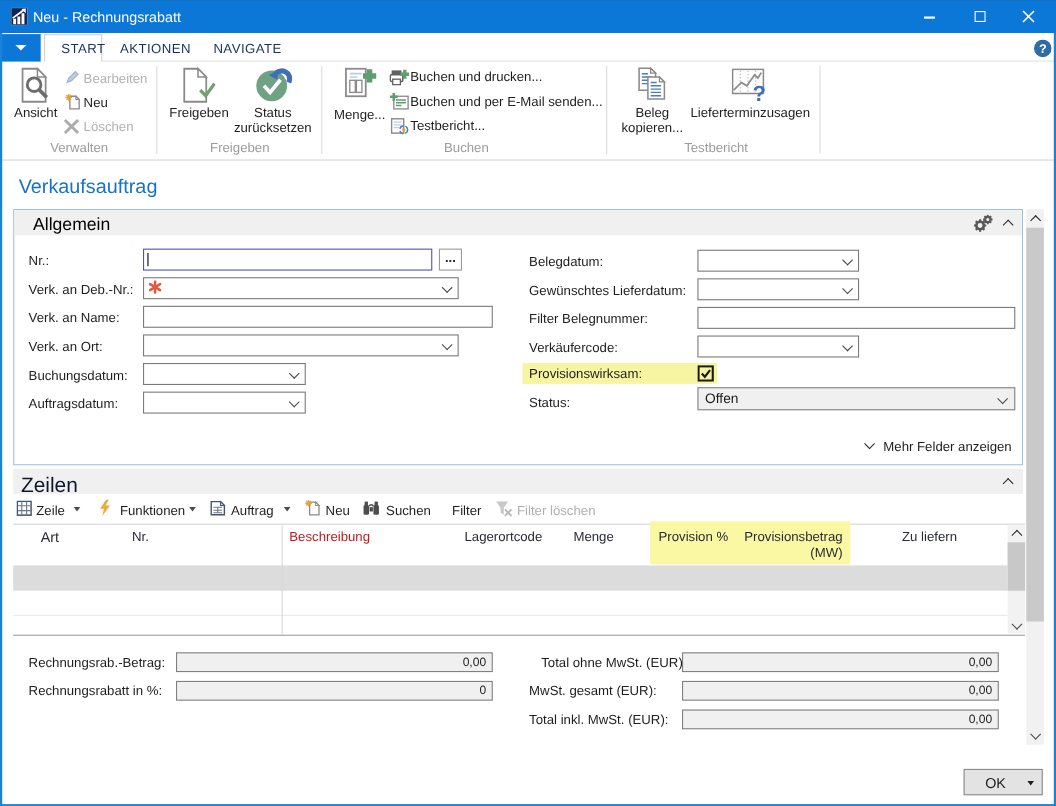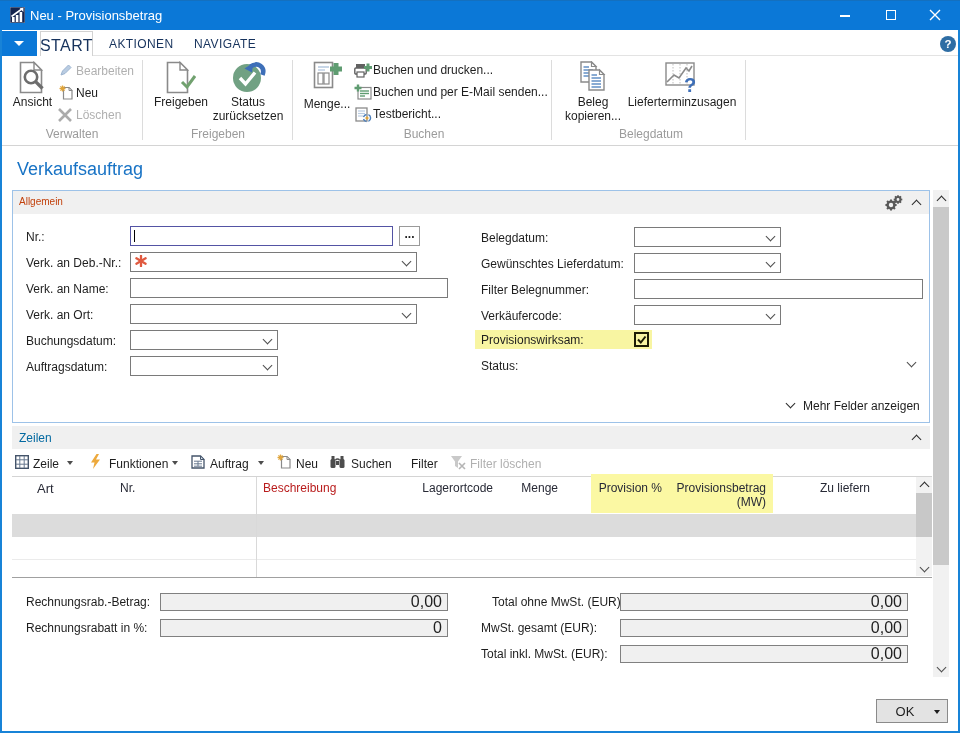--- a/index.html
+++ b/index.html
@@ -2,65 +2,65 @@
 <html><head>
 <meta charset="utf-8">
 <style>
 html,body{margin:0;padding:0}
 body{width:960px;height:733px;overflow:hidden;font-family:"Liberation Sans",sans-serif;-webkit-font-smoothing:antialiased}
 #win{position:relative;width:960px;height:733px;background:#fff;overflow:hidden}
 .abs{position:absolute}
 .lab{position:absolute;font-size:12px;color:#1e1e1e;white-space:nowrap;line-height:14px}
 .glab{position:absolute;font-size:12px;color:#9b9b9b;white-space:nowrap}
 .in{position:absolute;background:#fff;border:1px solid #7a7a7a;box-sizing:border-box}
-.dis{position:absolute;background:#f0f0f0;border:1px solid #808080;box-sizing:border-box;font-size:16px;color:#1e1e1e;text-align:right;line-height:16px;padding-right:5px}
+.dis{position:absolute;background:#f0f0f0;border:1px solid #808080;box-sizing:border-box;font-size:11px;color:#1e1e1e;text-align:right;line-height:16px;padding-right:5px}
 .cd{position:absolute;width:6px;height:6px;border-right:1.3px solid #4d4d4d;border-bottom:1.3px solid #4d4d4d;transform:rotate(45deg)}
 .cu{position:absolute;width:6px;height:6px;border-right:1.6px solid #2b2b2b;border-bottom:1.6px solid #2b2b2b;transform:rotate(-135deg)}
 .tri{position:absolute;width:0;height:0;border-left:4px solid transparent;border-right:4px solid transparent;border-top:4px solid #4d4d4d}
 .vsep{position:absolute;width:1px;background:#dcdcdc;top:60px;height:80px}
 </style>
 </head>
 <body>
 <div id="win">
 
 <div class="abs" style="left:0;top:0;width:960px;height:30px;background:#0b78d7"></div>
 <div class="abs" style="left:0;top:0;width:960px;height:1px;background:#1470bf"></div>
 <svg class="abs" style="left:10px;top:7px" width="15" height="16" viewBox="0 0 15 16">
 <rect x="0" y="0" width="15" height="16" fill="#14244e"></rect>
 <rect x="0" y="0" width="15" height="16" fill="none" stroke="#dce6f2" stroke-width="1" opacity="0.55"></rect>
 <rect x="2" y="10" width="2.6" height="5" fill="#fff"></rect>
 <rect x="5.8" y="8" width="2.6" height="7" fill="#fff"></rect>
 <rect x="9.6" y="5" width="2.6" height="10" fill="#fff"></rect>
 <polyline points="1.5,9.5 7,5.5 12,1.8" fill="none" stroke="#fff" stroke-width="1.6"></polyline>
 <polygon points="13.4,0.8 13.4,5 9.6,1.2" fill="#fff"></polygon>
 </svg>
-<div class="abs" style="left:30px;top:8px;font-size:13px;color:#fff">Neu - Provisionsbetrag</div>
+<div class="abs" style="left:30px;top:8px;font-size:13px;color:#fff">Neu - Rechnungsrabatt</div>
 <div class="abs" style="left:840px;top:15px;width:10px;height:1.5px;background:#fff"></div>
 <div class="abs" style="left:886px;top:10px;width:8px;height:8px;border:1.5px solid #fff"></div>
 <svg class="abs" style="left:929px;top:9px" width="12" height="12" viewBox="0 0 12 12">
       <path d="M1 1 L11 11 M11 1 L1 11" stroke="#fff" stroke-width="1.4"></path>
     </svg>
 
 <div class="abs" style="left:93px;top:55px;width:867px;height:1px;background:#e3e3e3"></div>
 <div class="abs" style="left:0;top:31px;width:37px;height:25px;background:#0b78d7"></div>
 <div class="abs" style="left:14px;top:41px;width:0;height:0;border-left:5px solid transparent;border-right:5px solid transparent;border-top:5px solid #fff"></div>
 <div class="abs" style="left:40px;top:31px;width:53px;height:25px;background:#fff;border:1px solid #d2d2d2;border-bottom:none;box-sizing:border-box"></div>
-<div class="abs" style="left:40px;top:37px;width:56px;text-align:left;font-size:16px;letter-spacing:.4px;color:#16325c">START</div>
+<div class="abs" style="left:40px;top:37px;width:56px;text-align:right;font-size:12px;letter-spacing:.4px;color:#16325c">START</div>
 <div class="abs" style="left:109px;top:37px;font-size:12px;letter-spacing:.4px;color:#16325c">AKTIONEN</div>
 <div class="abs" style="left:194px;top:37px;font-size:12px;letter-spacing:.4px;color:#16325c">NAVIGATE</div>
 
 <div class="abs" style="left:0;top:145px;width:960px;height:1px;background:#d4d4d4"></div>
 <div class="vsep" style="left:142px"></div>
 <div class="vsep" style="left:292px"></div>
 <div class="vsep" style="left:551px"></div>
 <div class="vsep" style="left:745px"></div>
 <div class="glab" style="left:37px;top:127px;width:70px;text-align:center">Verwalten</div>
 <div class="glab" style="left:183px;top:127px;width:70px;text-align:center">Freigeben</div>
 <div class="glab" style="left:389px;top:127px;width:70px;text-align:center">Buchen</div>
-<div class="glab" style="left:616px;top:127px;width:70px;text-align:center">Belegdatum</div>
+<div class="glab" style="left:616px;top:127px;width:70px;text-align:center">Testbericht</div>
 
 <svg class="abs" style="left:19px;top:61px" width="28" height="33" viewBox="0 0 28 33">
 <path d="M1.5 1.5 H15 L22.5 9 V31.5 H1.5 Z" fill="#fff" stroke="#8a8a8a" stroke-width="1.6"></path>
 <path d="M15 1.5 L15 9 L22.5 9 Z" fill="#fff" stroke="#8a8a8a" stroke-width="1.4"></path>
 <circle cx="12" cy="16" r="6.2" fill="#fff" stroke="#6d6d6d" stroke-width="2.6"></circle>
 <line x1="16.6" y1="20.6" x2="23.5" y2="27.5" stroke="#6d6d6d" stroke-width="3.4"></line>
 </svg>
 <div class="abs" style="left:6px;top:95px;width:53px;text-align:center;font-size:12px;color:#1e1e1e">Ansicht</div>
 
 <svg class="abs" style="left:59px;top:64px" width="13" height="13" viewBox="0 0 13 13">
@@ -174,21 +174,21 @@
 
 <svg class="abs" style="left:940px;top:36px" width="16" height="16" viewBox="0 0 16 16">
       <circle cx="8" cy="8" r="8" fill="#2e6da4"></circle>
       <text x="8" y="12" font-family="Liberation Sans" font-size="11.5" font-weight="bold" fill="#fff" text-anchor="middle">?</text>
     </svg>
 
 <div class="abs" style="left:17px;top:159px;font-size:18px;color:#1873c5">Verkaufsauftrag</div>
 
 <div class="abs" style="left:12px;top:190px;width:918px;height:233px;border:1px solid #9dc2e8;box-sizing:border-box"></div>
 <div class="abs" style="left:13px;top:191px;width:916px;height:23px;background:#f0f0f0"></div>
-<div class="abs" style="left:19px;top:196px;font-size:10px;color:#c2410c">Allgemein</div>
+<div class="abs" style="left:30px;top:196px;font-size:16px;color:#000000">Allgemein</div>
 <svg class="abs" style="left:885px;top:195px" width="18" height="16" viewBox="0 0 18 16">
 <circle cx="6" cy="10" r="3.4" fill="none" stroke="#595959" stroke-width="2.4"></circle>
 <g stroke="#595959" stroke-width="2">
 <line x1="9.5" y1="10" x2="11.6" y2="10"></line>
         <line x1="8.47" y1="12.47" x2="9.96" y2="13.96"></line>
         <line x1="6" y1="13.5" x2="6" y2="15.6"></line>
         <line x1="3.53" y1="12.47" x2="2.04" y2="13.96"></line>
         <line x1="2.5" y1="10" x2="0.4" y2="10"></line>
         <line x1="3.53" y1="7.53" x2="2.04" y2="6.04"></line>
         <line x1="6" y1="6.5" x2="6" y2="4.4"></line>
@@ -247,27 +247,28 @@
 <div class="cd" style="left:767px;top:233px"></div>
 <div class="in" style="left:634px;top:253px;width:147px;height:20px"></div>
 <div class="cd" style="left:767px;top:259px"></div>
 <div class="in" style="left:634px;top:279px;width:289px;height:20px"></div>
 <div class="in" style="left:634px;top:305px;width:147px;height:20px"></div>
 <div class="cd" style="left:767px;top:311px"></div>
 <svg class="abs" style="left:634px;top:332px" width="15" height="15" viewBox="0 0 15 15">
 <rect x="1" y="1" width="13" height="13" fill="none" stroke="#1c1c04" stroke-width="2"></rect>
 <path d="M4 7.5 L6.8 10.5 L11.5 4.5" fill="none" stroke="#1c1c04" stroke-width="2"></path>
 </svg>
+<div class="dis" style="left:634px;top:352px;width:289px;height:21px;text-align:left;padding-left:6px;line-height:19px;font-size:12.5px">Offen</div>
 <div class="cd" style="left:908px;top:359px"></div>
 
 <div class="cd" style="left:787px;top:400px;border-color:#2b2b2b"></div>
 <div class="lab" style="left:803px;top:399px;color:#1e1e1e">Mehr Felder anzeigen</div>
 
 <div class="abs" style="left:12px;top:426px;width:918px;height:23px;background:#f0f0f0"></div>
-<div class="abs" style="left:19px;top:431px;font-size:12px;color:#0369a1">Zeilen</div>
+<div class="abs" style="left:19px;top:431px;font-size:19px;color:#0f172a">Zeilen</div>
 <div class="cu" style="left:913px;top:436px"></div>
 
 <svg class="abs" style="left:15px;top:455px" width="14" height="14" viewBox="0 0 14 14">
 <rect x="0.7" y="0.7" width="12.6" height="12.6" fill="#fff" stroke="#44546a" stroke-width="1.4"></rect>
 <g stroke="#67788f" stroke-width="1">
         <line x1="4.8" y1="1" x2="4.8" y2="13"></line>
         <line x1="9.2" y1="1" x2="9.2" y2="13"></line>
         <line x1="1" y1="4.8" x2="13" y2="4.8"></line>
         <line x1="1" y1="9.2" x2="13" y2="9.2"></line>
       </g>

